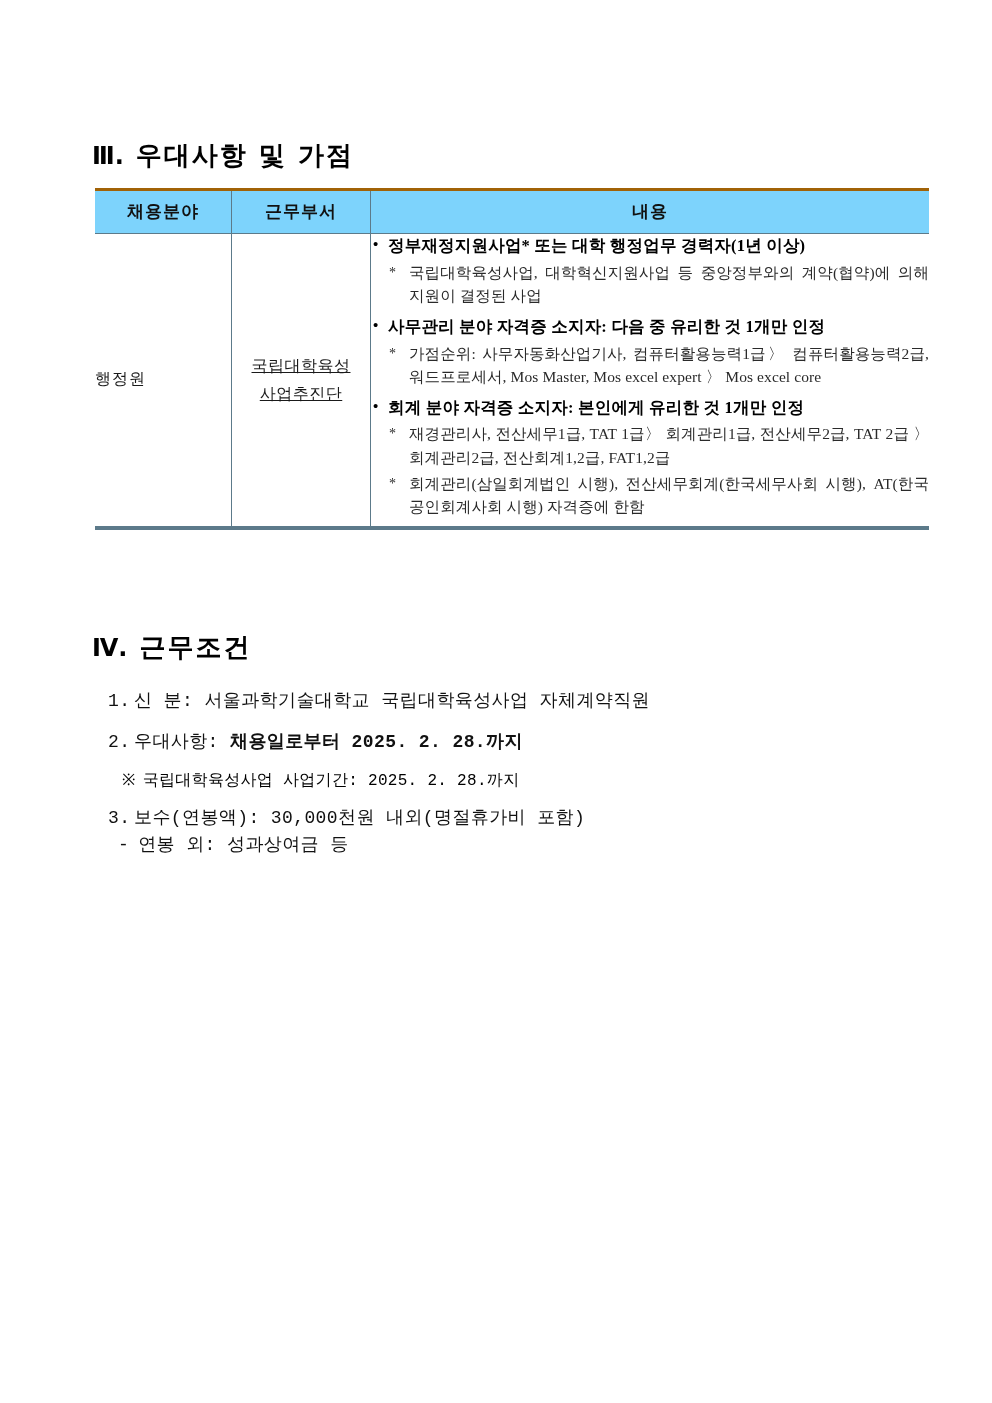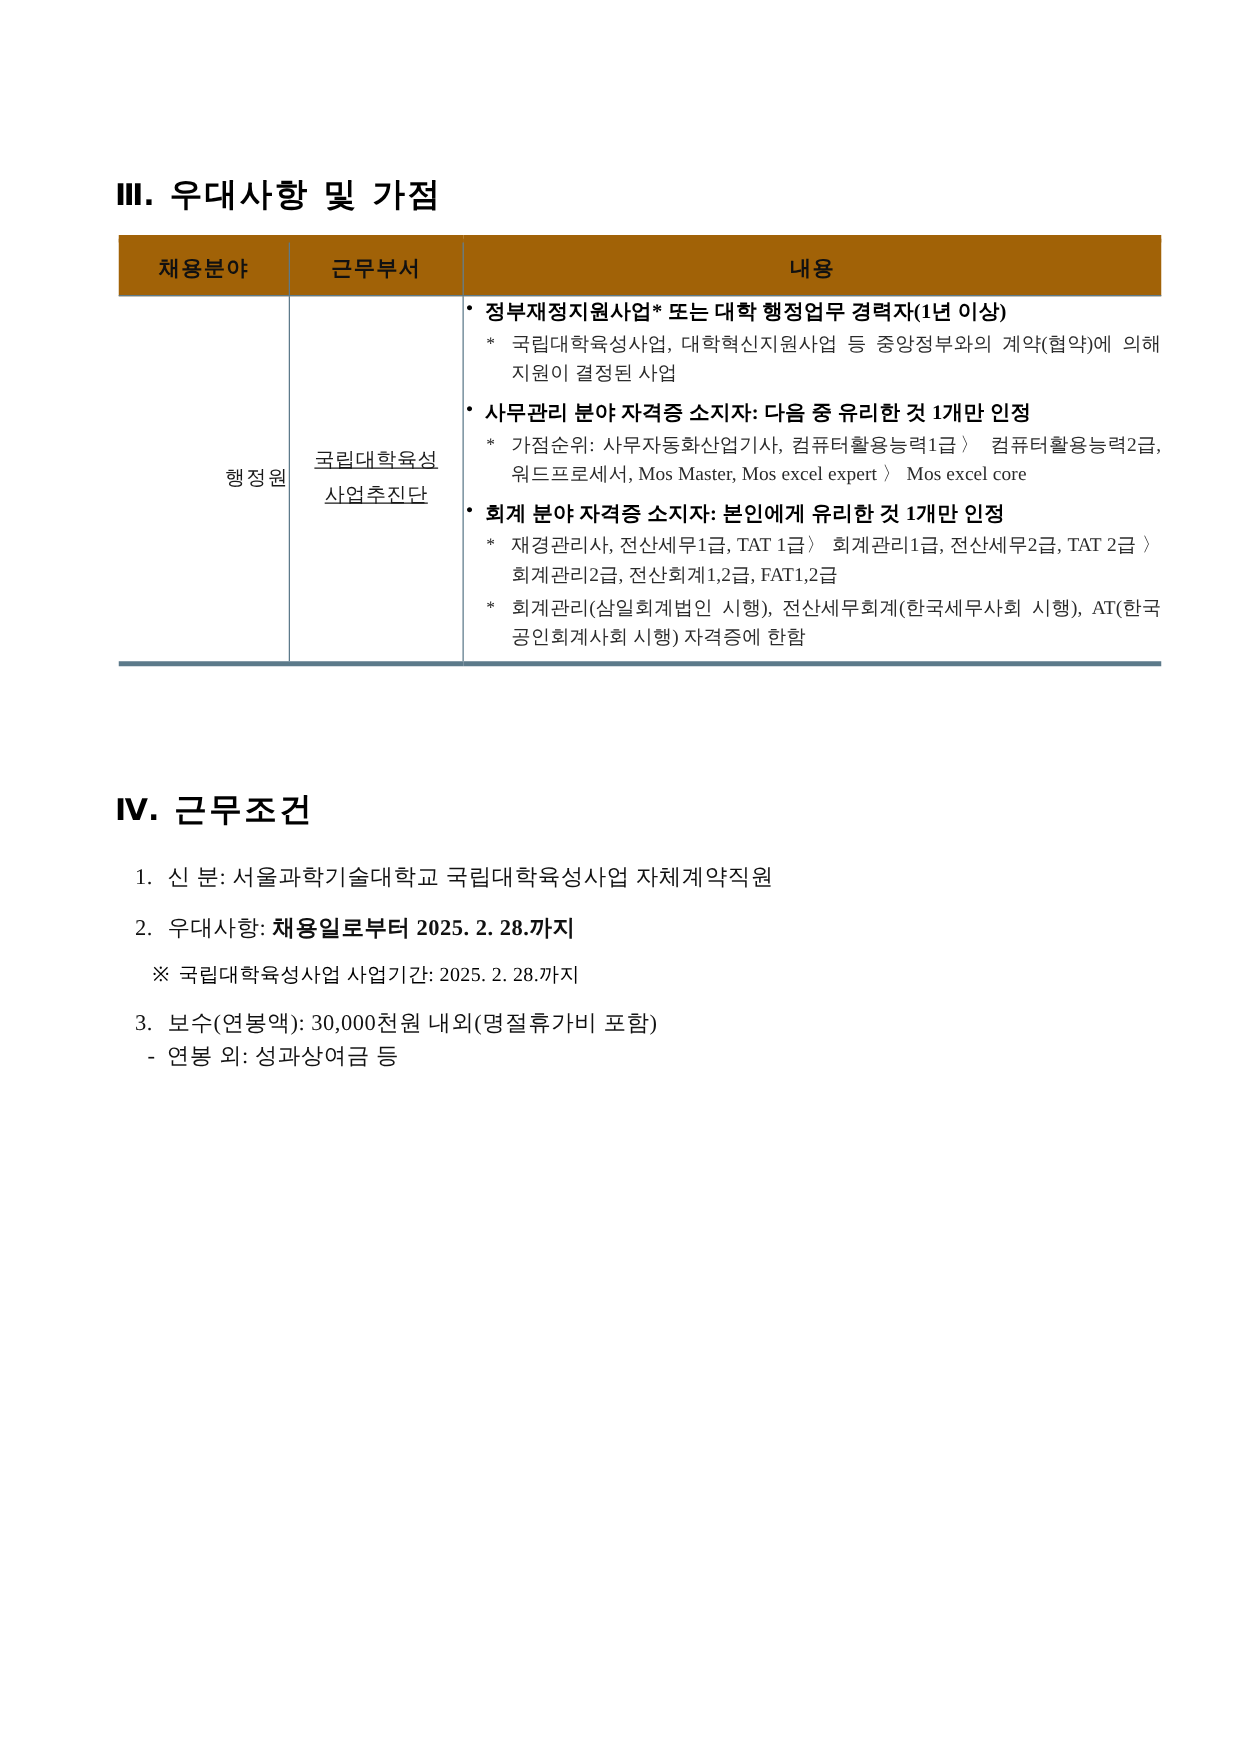--- a/index.html
+++ b/index.html
@@ -53,43 +53,43 @@
     left: 95px;
     top: 188px;
     width: 808px;
   }
   table.benefit-table {
     width: 808px;
     border-collapse: collapse;
     table-layout: fixed;
   }
   table.benefit-table thead th {
-    background: #a16207;
-    border-top: 6px solid #a16207;
+    background: #7dd3fc;
+    border-top: 3px solid #a16207;
     border-bottom: 1px solid #5c7a8a;
     font-family: "Liberation Serif", "DejaVu Serif", serif;
     font-weight: bold;
     font-size: 17px;
     color: #111;
     padding: 9px 4px 10px;
     text-align: center;
     letter-spacing: 1px;
   }
   table.benefit-table thead th.col-a { width: 128px; border-right: 1px solid #5c7a8a; }
   table.benefit-table thead th.col-b { width: 130px; border-right: 1px solid #5c7a8a; }
   table.benefit-table thead th.col-c { width: 550px; }
 
   table.benefit-table tbody td {
     border-bottom: 4px solid #5c7a8a;
     vertical-align: middle;
     padding: 0;
   }
   td.cell-field {
     width: 128px;
-    text-align: right;
+    text-align: left;
     font-size: 16px;
     letter-spacing: 1px;
     border-right: 1px solid #5c7a8a;
   }
   td.cell-dept {
     width: 130px;
     text-align: center;
     font-size: 16px;
     line-height: 1.75;
     letter-spacing: 0.5px;
@@ -149,20 +149,21 @@
     top: 1px;
     font-size: 14px;
   }
 
   
   .cond-list {
     position: absolute;
     left: 108px;
     top: 688px;
     width: 800px;
+    font-family: Liberation Mono, monospace;
   }
   .cond-row {
     position: relative;
     font-size: 18px;
     line-height: 1.5;
     letter-spacing: 0.4px;
     color: #111;
     white-space: nowrap;
   }
   .cond-row .marker {

